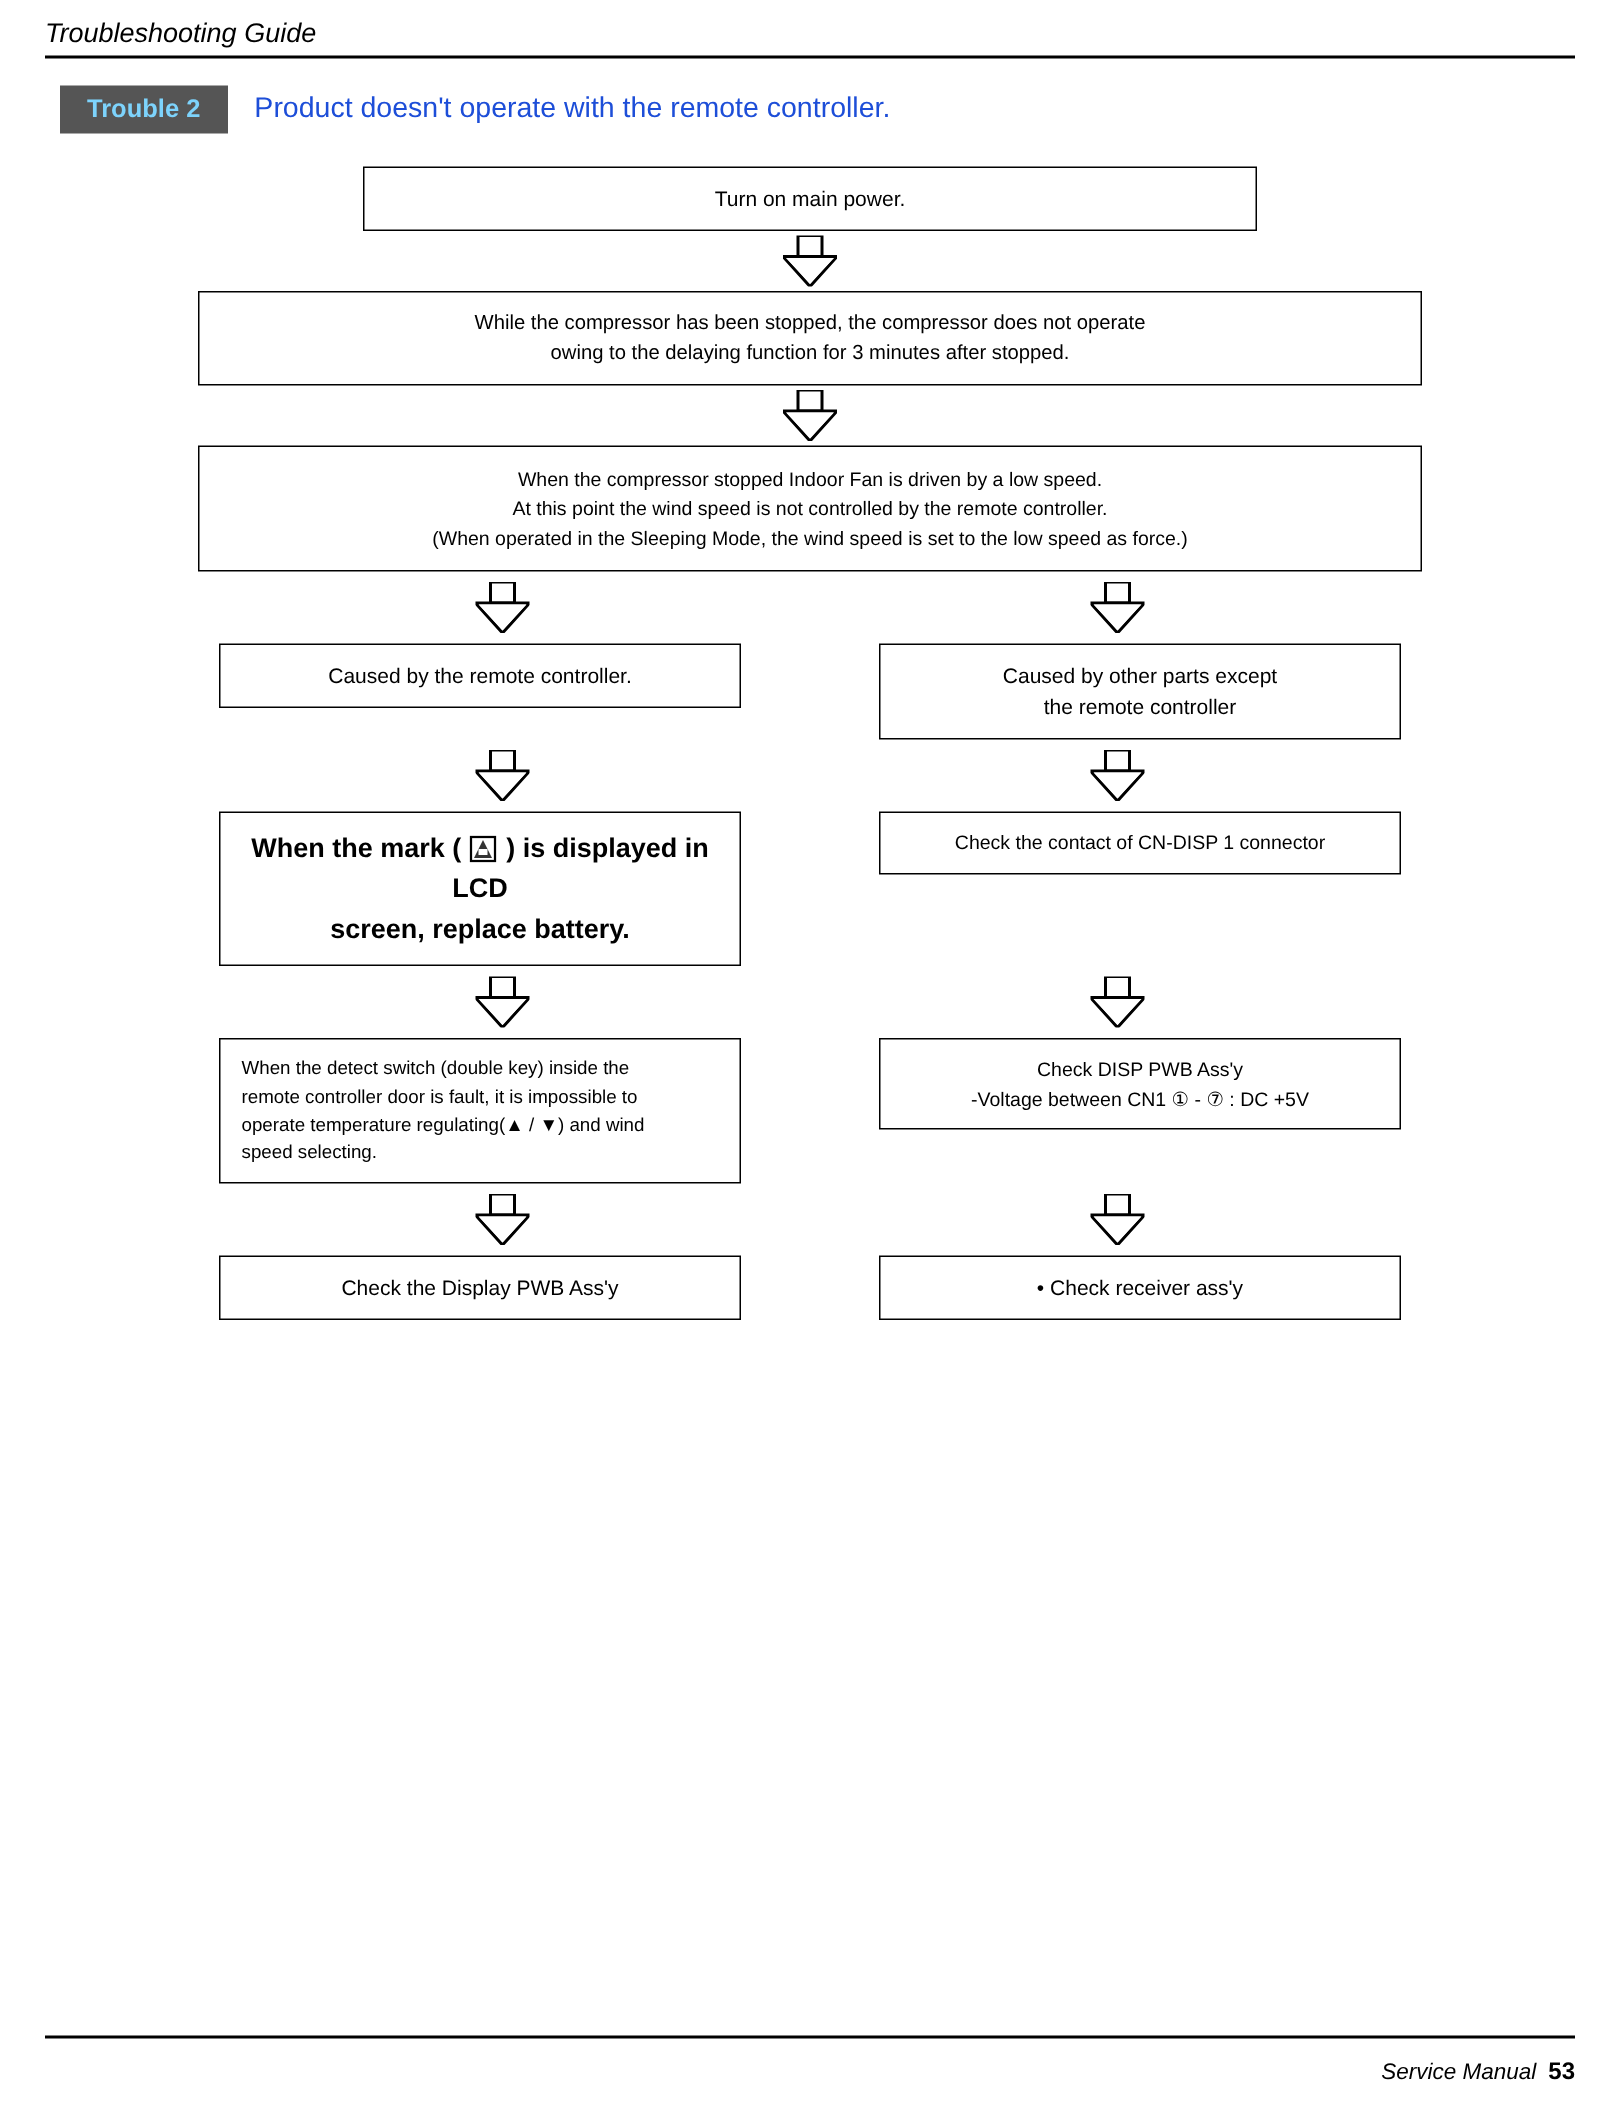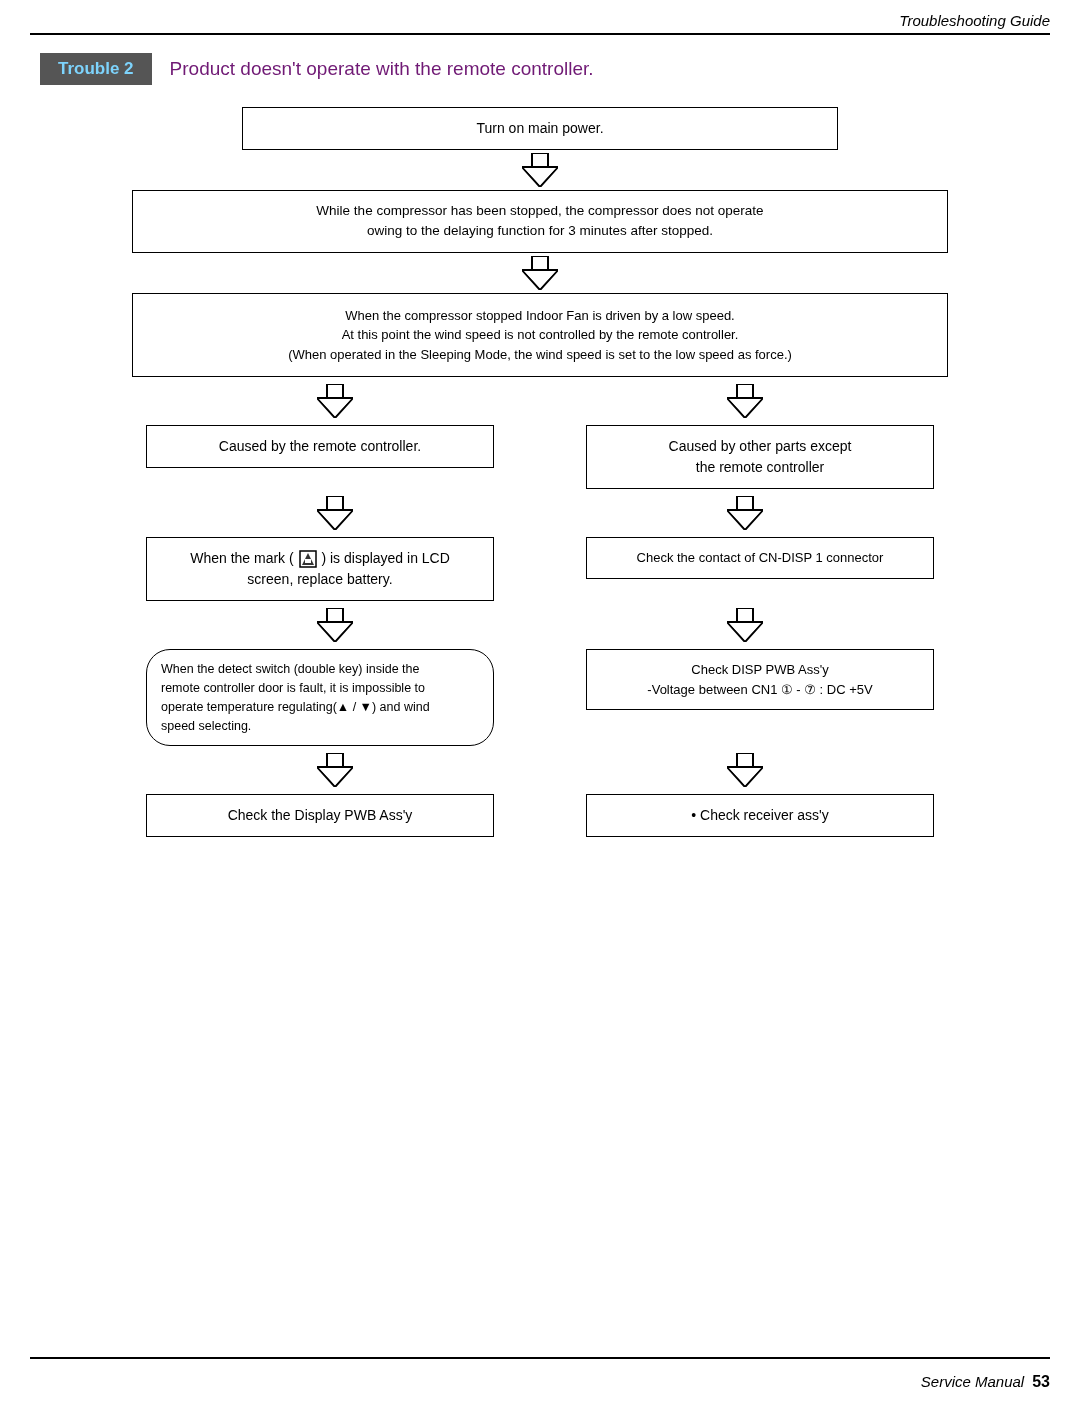--- a/index.html
+++ b/index.html
@@ -8,24 +8,23 @@
       height: 1405px;
       background: #fff;
       font-family: Arial, sans-serif;
       font-size: 14px;
       color: #000;
       position: relative;
       overflow: hidden;
     }
 
     .page-header {
-      text-align: right;
       padding: 12px 30px 4px 30px;
       font-style: italic;
-      font-size: 15px;
+      font-size: 18px;
       color: #000;
     }
 
     .header-line {
       border-top: 2px solid #000;
       margin: 0 30px;
     }
 
     .content {
       padding: 0 40px;
@@ -45,21 +44,21 @@
       font-weight: bold;
       padding: 6px 18px;
       margin-right: 18px;
       min-width: 110px;
       text-align: right;
     }
 
     .trouble-title {
       font-size: 19px;
       font-weight: normal;
-      color: #701a75;
+      color: #1d4ed8;
     }
 
     
     .flowchart {
       display: flex;
       flex-direction: column;
       align-items: center;
       width: 100%;
     }
 
@@ -242,21 +241,21 @@
         <svg viewBox="0 0 36 34" xmlns="http://www.w3.org/2000/svg">
           <rect x="10" y="0" width="16" height="14" fill="white" stroke="black" stroke-width="2"></rect>
           <polygon points="0,14 36,14 18,34" fill="white" stroke="black" stroke-width="2" stroke-linejoin="round"></polygon>
           <polygon points="2,15 34,15 18,32" fill="white"></polygon>
         </svg>
       </div>
     </div>
 
     <div class="two-col">
       <div class="col-left">
-        <div class="box box-half" style="font-size:14px;">
+        <div class="box box-half" style="font-size:18px;font-weight:bold;">
           <span>When the mark (
             <svg style="display:inline-block;width:20px;height:20px;vertical-align:middle;" viewBox="0 0 20 20" xmlns="http://www.w3.org/2000/svg">
               <rect x="2" y="2" width="16" height="16" fill="none" stroke="#000" stroke-width="1.5"></rect>
               <polygon points="4,16 10,4 16,16" fill="#333"></polygon>
               <rect x="7" y="10" width="6" height="4" fill="#fff"></rect>
             </svg>
             ) is displayed in LCD<br>screen, replace battery.</span>
         </div>
       </div>
       <div class="col-right">
@@ -278,21 +277,21 @@
         <svg viewBox="0 0 36 34" xmlns="http://www.w3.org/2000/svg">
           <rect x="10" y="0" width="16" height="14" fill="white" stroke="black" stroke-width="2"></rect>
           <polygon points="0,14 36,14 18,34" fill="white" stroke="black" stroke-width="2" stroke-linejoin="round"></polygon>
           <polygon points="2,15 34,15 18,32" fill="white"></polygon>
         </svg>
       </div>
     </div>
 
     <div class="two-col">
       <div class="col-left">
-        <div class="box box-half" style="font-size:12.5px; text-align:left; padding:10px 14px;border-radius:24px;">
+        <div class="box box-half" style="font-size:12.5px; text-align:left; padding:10px 14px;">
           <span>When the detect switch (double key) inside the<br>remote controller door is fault, it is impossible to<br>operate temperature regulating(▲ / ▼) and wind<br>speed selecting.</span>
         </div>
       </div>
       <div class="col-right">
         <div class="box box-half" style="font-size:13px;">
           <span>Check DISP PWB Ass'y<br>-Voltage between CN1 ① - ⑦ : DC +5V</span>
         </div>
       </div>
     </div>
 

